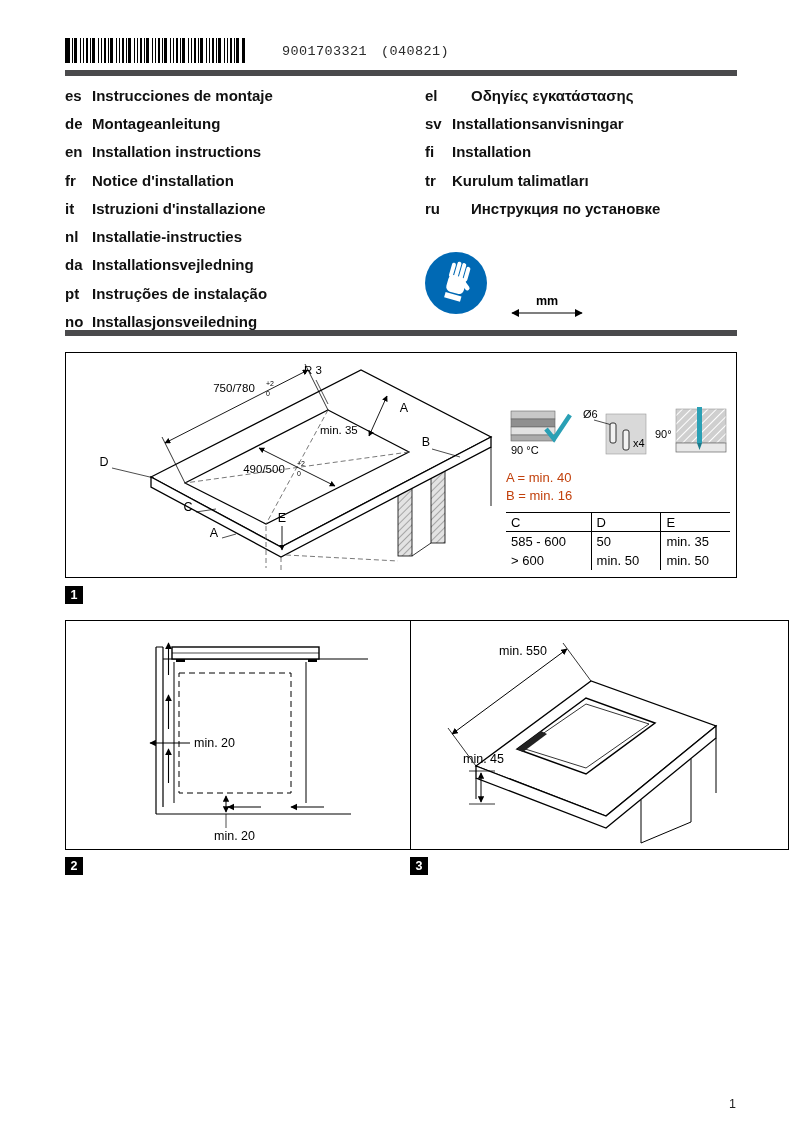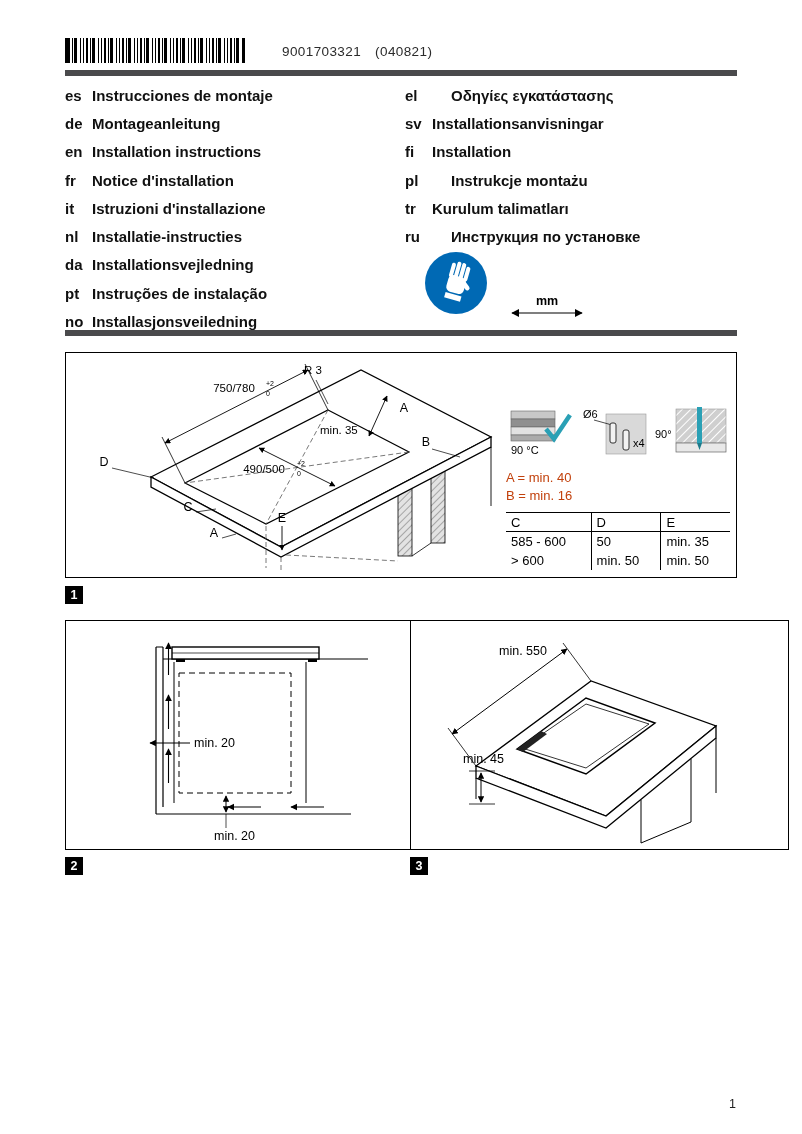--- a/index.html
+++ b/index.html
@@ -6,30 +6,30 @@
   html,body { width:802px; height:1134px; }
   body { position:relative; background:#fff; color:#000;
          font-family:"Liberation Sans", sans-serif; overflow:hidden; }
 
   .abs { position:absolute; }
 
   
   .barcode { left:65px; top:38px; width:180px; height:25px;
     background:repeating-linear-gradient(90deg,#000 0 2px,#fff 2px 4px,#000 4px 5px,#fff 5px 6px,#000 6px 9px,#fff 9px 12px,#000 12px 13px,#fff 13px 15px,#000 15px 16px,#fff 16px 18px);
     border-left:3px solid #000; border-right:3px solid #000; }
-  .barcode-text { left:282px; top:44px; font-size:13.5px; color:#2b2b2b; letter-spacing:.4px; }
+  .barcode-text { left:282px; top:44px; font-size:13.5px; color:#2b2b2b; letter-spacing:.4px;font-family:Liberation Mono, monospace; }
   .barcode-text span { margin-right:14px; }
 
   .rule { left:65px; width:672px; height:6px; background:#4a4a4c; }
   .rule1 { top:70px; } .rule2 { top:330px; }
 
   
   .lang-col { top:81px; }
   .lang-left { left:65px; width:350px; }
-  .lang-right { left:405px; width:312px; }
+  .lang-right { left:425px; width:312px; }
   .lang-row { display:flex; height:28.3px; align-items:center; font-size:15px; font-weight:bold; color:#111; }
   .lang-code { width:27px; flex:0 0 auto; }
   .lang-right .lang-row.wide .lang-code { width:46px; }
 
   
   .gloves { left:424px; top:251px; width:64px; height:64px; }
   .mm-block { left:506px; top:294px; width:82px; height:26px; }
 
   
   .figbox { border:1.5px solid #000; background:#fff; }
@@ -113,24 +113,20 @@
       <span class="lang-code">el</span>
       <span>Οδηγίες εγκατάστασης</span>
     </div>
   <div class="lang-row">
       <span class="lang-code">sv</span>
       <span>Installationsanvisningar</span>
     </div>
   <div class="lang-row">
       <span class="lang-code">fi</span>
       <span>Installation</span>
-    </div>
-  <div class="lang-row wide">
-      <span class="lang-code">pl</span>
-      <span>Instrukcje montażu</span>
     </div>
   <div class="lang-row">
       <span class="lang-code">tr</span>
       <span>Kurulum talimatları</span>
     </div>
   <div class="lang-row wide">
       <span class="lang-code">ru</span>
       <span>Инструкция по установке</span>
     </div>
 </div>

